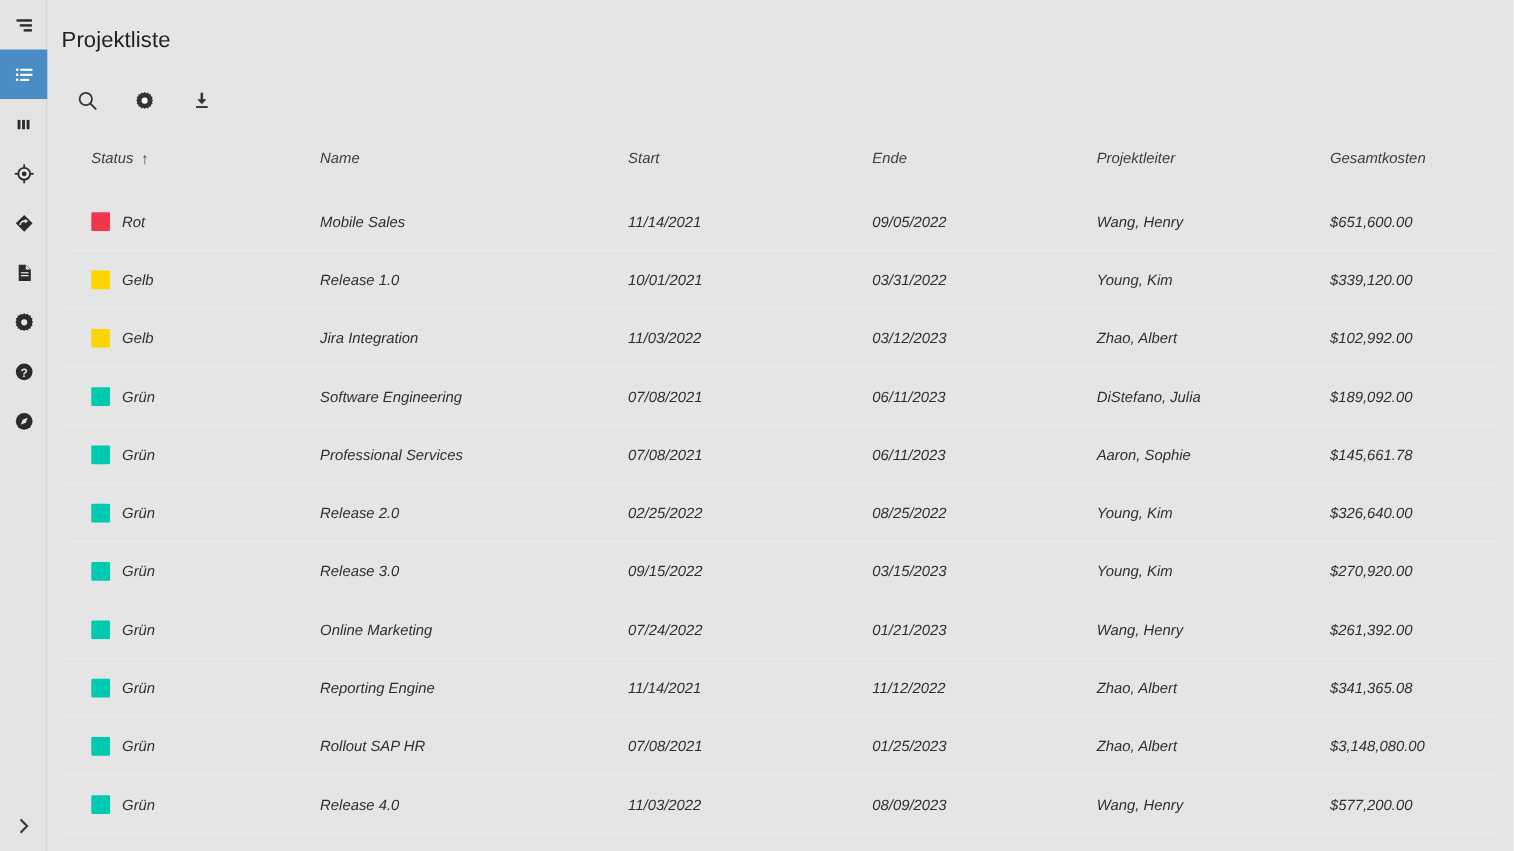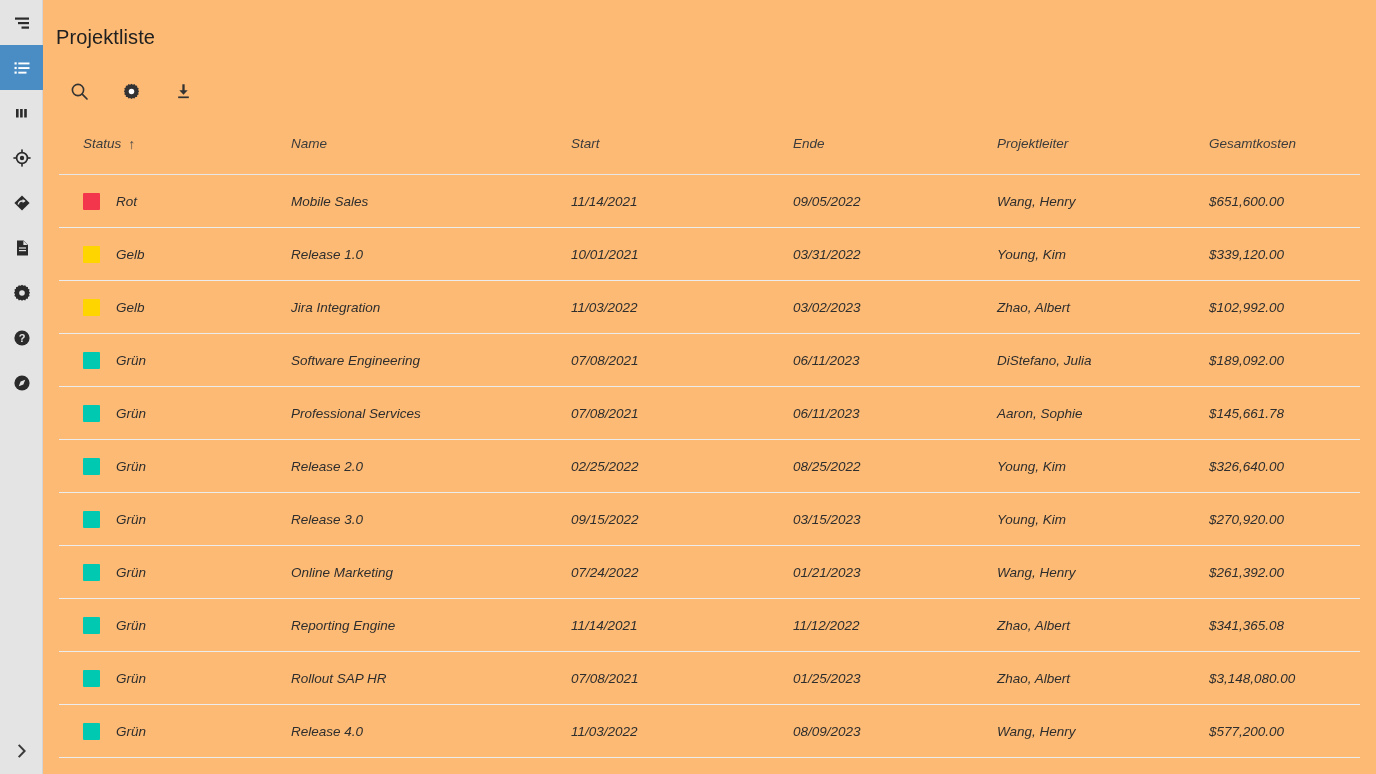--- a/index.html
+++ b/index.html
@@ -54,21 +54,21 @@
 
   .side-btn.expand {
     height: 46px;
     color: #3a3a3a;
   }
 
   
   .main {
     flex: 1 1 auto;
     height: 774px;
-    background: #fdba74;
+    background: #e5e5e5;
     display: flex;
     flex-direction: column;
     overflow: hidden;
   }
 
   .page-title {
     font-size: 20px;
     color: #202020;
     font-weight: 400;
     padding: 12px 0 0 13px;
@@ -141,21 +141,21 @@
     display: inline-block;
     margin-left: 7px;
     font-size: 14px;
     color: #4a4a4a;
     vertical-align: -1px;
   }
 
   .status-cell {
     display: flex;
     align-items: center;
-    gap: 16px;
+    gap: 11px;
   }
   .swatch {
     width: 17px;
     height: 17px;
     border-radius: 1px;
     flex: 0 0 auto;
     display: block;
   }
   .status-label { color: #2e2e2e; }
 </style>
@@ -357,21 +357,21 @@
             </tr>
             <tr>
               <td>
                 <div class="status-cell">
                   <span class="swatch" style="background: rgb(255, 213, 0);"></span>
                   <span class="status-label">Gelb</span>
                 </div>
               </td>
               <td>Jira Integration</td>
               <td>11/03/2022</td>
-              <td>03/02/2023</td>
+              <td>03/12/2023</td>
               <td>Zhao, Albert</td>
               <td class="num">$102,992.00</td>
             </tr>
             <tr>
               <td>
                 <div class="status-cell">
                   <span class="swatch" style="background: rgb(0, 201, 177);"></span>
                   <span class="status-label">Grün</span>
                 </div>
               </td>

